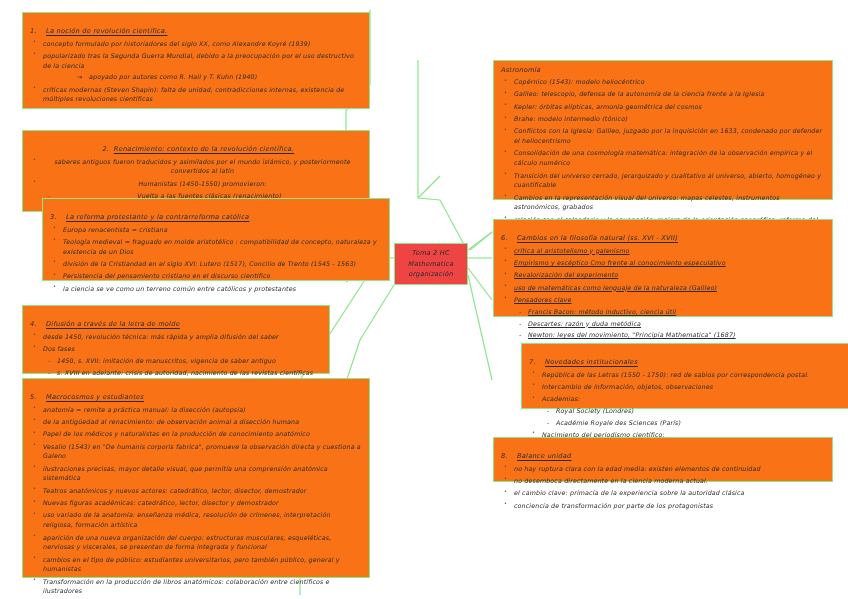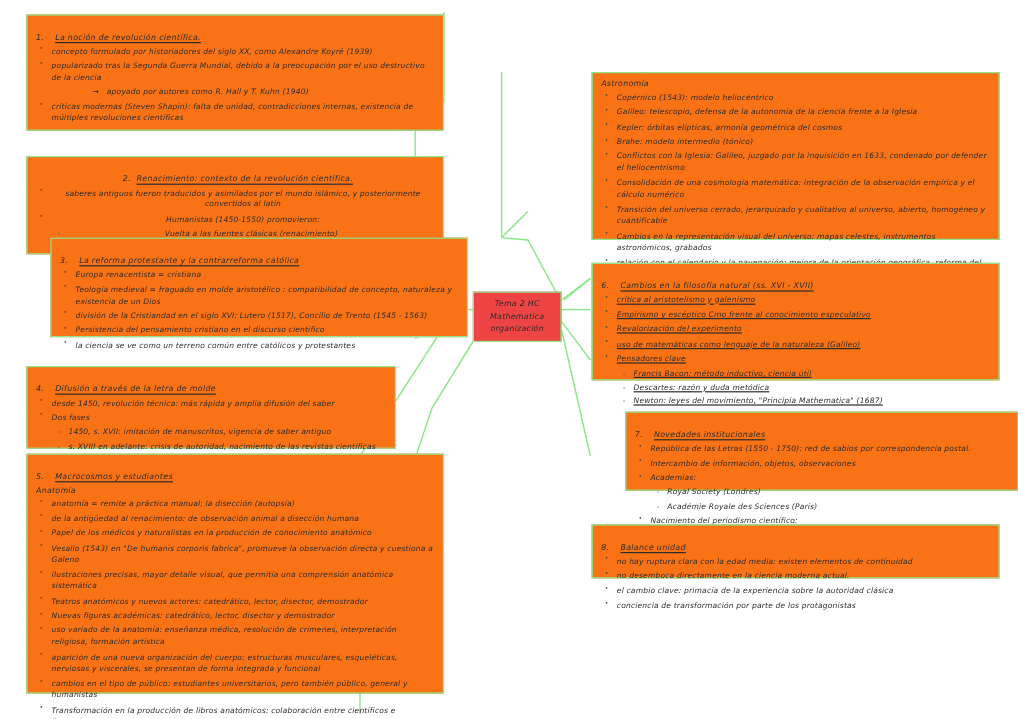--- a/index.html
+++ b/index.html
@@ -247,21 +247,20 @@
       <li><span>obstáculos: censura, costes, lentitud del transporte, conservadurismo intelectual</span></li>
     </ul>
   </div>
 </div>
 
 <div class="node" id="node-5">
   <div class="node-inner">
     <div class="title">
       <span class="num">5.</span><span>Macrocosmos y estudiantes</span>
     </div>
-    <div class="plain-head">Anatomía</div>
     <ul class="lvl1">
       <li><span>anatomía = remite a práctica manual: la disección (autopsia)</span></li>
       <li><span>de la antigüedad al renacimiento: de observación animal a disección humana</span></li>
       <li><span>Papel de los médicos y naturalistas en la producción de conocimiento anatómico</span></li>
       <li><span>Vesalio (1543) en "De humanis corporis fabrica", promueve la observación directa y cuestiona a Galeno</span></li>
       <li><span>ilustraciones precisas, mayor detalle visual, que permitía una comprensión anatómica sistemática</span></li>
       <li><span>Teatros anatómicos y nuevos actores: catedrático, lector, disector, demostrador</span></li>
       <li><span>Nuevas figuras académicas: catedrático, lector, disector y demostrador</span></li>
       <li><span>uso variado de la anatomía: enseñanza médica, resolución de crímenes, interpretación religiosa, formación artística</span></li>
       <li><span>aparición de una nueva organización del cuerpo: estructuras musculares, esqueléticas, nerviosas y viscerales, se presentan de forma integrada y funcional</span></li>

